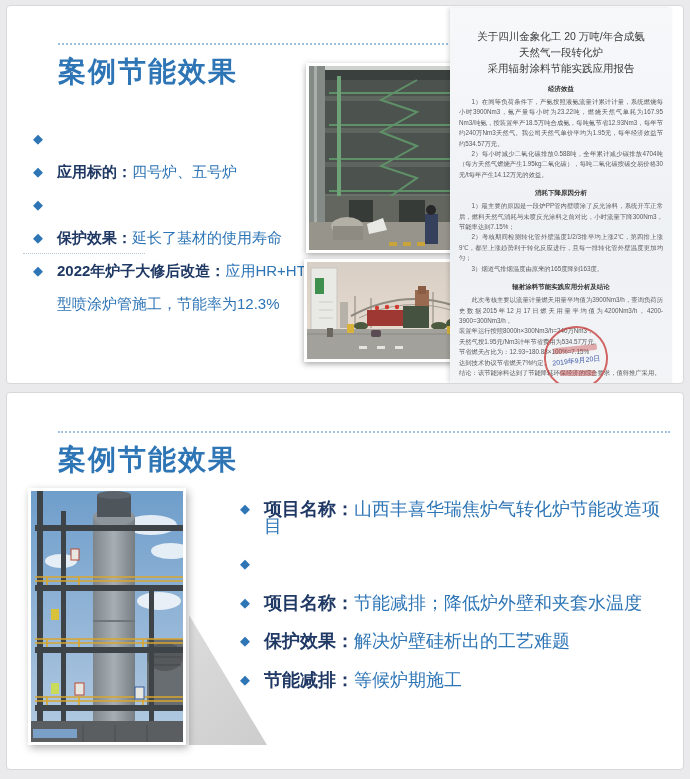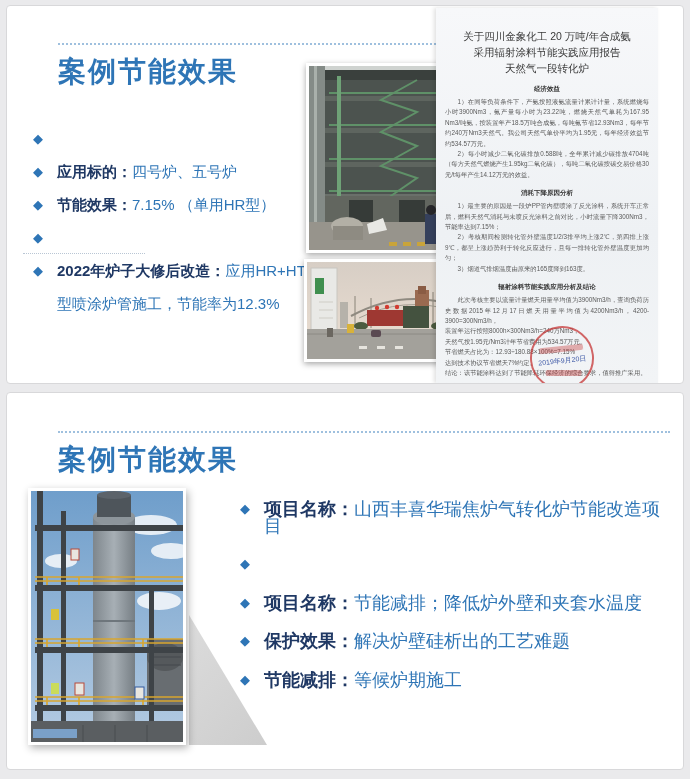--- a/index.html
+++ b/index.html
@@ -65,21 +65,21 @@
 
   .wedge-shadow {
     position:absolute; left:182px; top:222px; width:78px; height:130px;
     background:linear-gradient(135deg,#d6d6d6,#c4c4c4);
     clip-path:polygon(0 0, 100% 100%, 0 100%);
     opacity:.85;
   }
 
   
   .report {
-    position:absolute; left:429px; top:2px; width:222px; height:375px;
+    position:absolute; left:443px; top:2px; width:222px; height:375px;
     background:linear-gradient(180deg,#f7f8fa 0%, #eef1f4 60%, #f2f4f6 100%);
     box-shadow:-2px 0 4px rgba(0,0,0,.12);
     padding:20px 9px 0 9px;
     color:#4a4a4a;
   }
   .report-title { text-align:center; font-size:10.5px; line-height:16px; color:#383838; font-weight:500; }
   .rep-h { text-align:center; font-size:6.5px; font-weight:bold; color:#333; margin-top:9px; margin-bottom:3px; }
   .rep-p { font-size:6.3px; line-height:10.4px; color:#5a5a5a; text-align:justify; }
   .rep-p.indent { text-indent:2em; }
 
@@ -114,24 +114,24 @@
   <div class="bullets" id="s1-bullets">
     <div class="bullet">
       <span class="diamond">◆</span>
     </div>
     <div class="bullet">
       <span class="diamond">◆</span>
       <p><b>应用标的：</b><span class="val">四号炉、五号炉</span></p>
     </div>
     <div class="bullet">
       <span class="diamond">◆</span>
-      <p><b>节能效果：</b><span class="val">7.15% （单用HR型）</span></p>
-    </div>
-    <div class="bullet">
-      <span class="diamond">◆</span>
+    </div>
+    <div class="bullet">
+      <span class="diamond">◆</span>
+      <p><b>保护效果：</b><span class="val">延长了基材的使用寿命</span></p>
     </div>
     <div class="bullet">
       <span class="diamond">◆</span>
       <p><b>2022年炉子大修后改造：</b><span class="val">应用HR+HT型喷涂炉管施工，节能率为12.3%</span></p>
     </div>
   </div>
 
   <div class="dotted-frag"></div>
 
   <div class="photo" id="photo-furnace">
@@ -218,22 +218,22 @@
       <g fill="#e6e4de">
           <rect x="52" y="84" width="8" height="3"></rect>
           <rect x="70" y="84" width="8" height="3"></rect>
           <rect x="88" y="84" width="8" height="3"></rect>
         </g>
     </svg>
   </div>
 
   <div class="report">
     <div class="report-title">关于四川金象化工 20 万吨/年合成氨</div>
+    <div class="report-title">天然气一段转化炉</div>
     <div class="report-title">采用辐射涂料节能实践应用报告</div>
-    <div class="report-title">天然气一段转化炉</div>
 
     <div class="rep-h">经济效益</div>
     <p class="rep-p indent">1）在同等负荷条件下，产氨按照液氨流量计累计计量，系统燃烧每小时3900Nm3，氨产量每小时为23.22吨，燃烧天然气单耗为167.95 Nm3/吨氨，按装置年产18.5万吨合成氨，每吨氨节省12.93Nm3，每年节约240万Nm3天然气。我公司天然气单价平均为1.95元，每年经济效益节约534.57万元。</p>
     <p class="rep-p indent">2）每小时减少二氧化碳排放0.588吨，全年累计减少碳排放4704吨（每方天然气燃烧产生1.95kg二氧化碳），每吨二氧化碳按碳交易价格30元/t每年产生14.12万元的效益。</p>
 
     <div class="rep-h">消耗下降原因分析</div>
     <p class="rep-p indent">1）最主要的原因是一段炉PP管内壁喷涂了反光涂料，系统开车正常后，燃料天然气消耗与未喷反光涂料之前对比，小时流量下降300Nm3，节能率达到7.15%；</p>
     <p class="rep-p indent">2）考核期间检测转化管外壁温度1/2/3排平均上涨2℃，第四排上涨9℃，都呈上涨趋势利于转化反应进行，且每一排转化管外壁温度更加均匀；</p>
     <p class="rep-p indent">3）烟道气排烟温度由原来的165度降到163度。</p>
 

